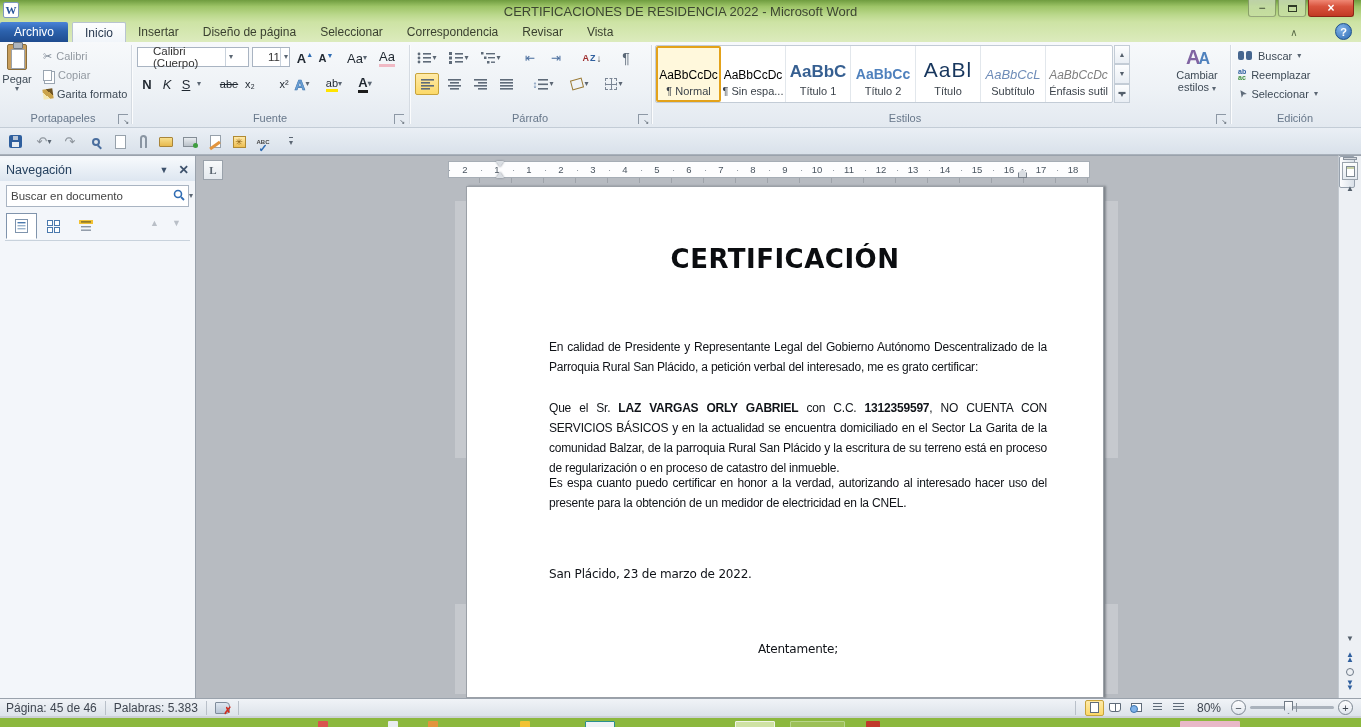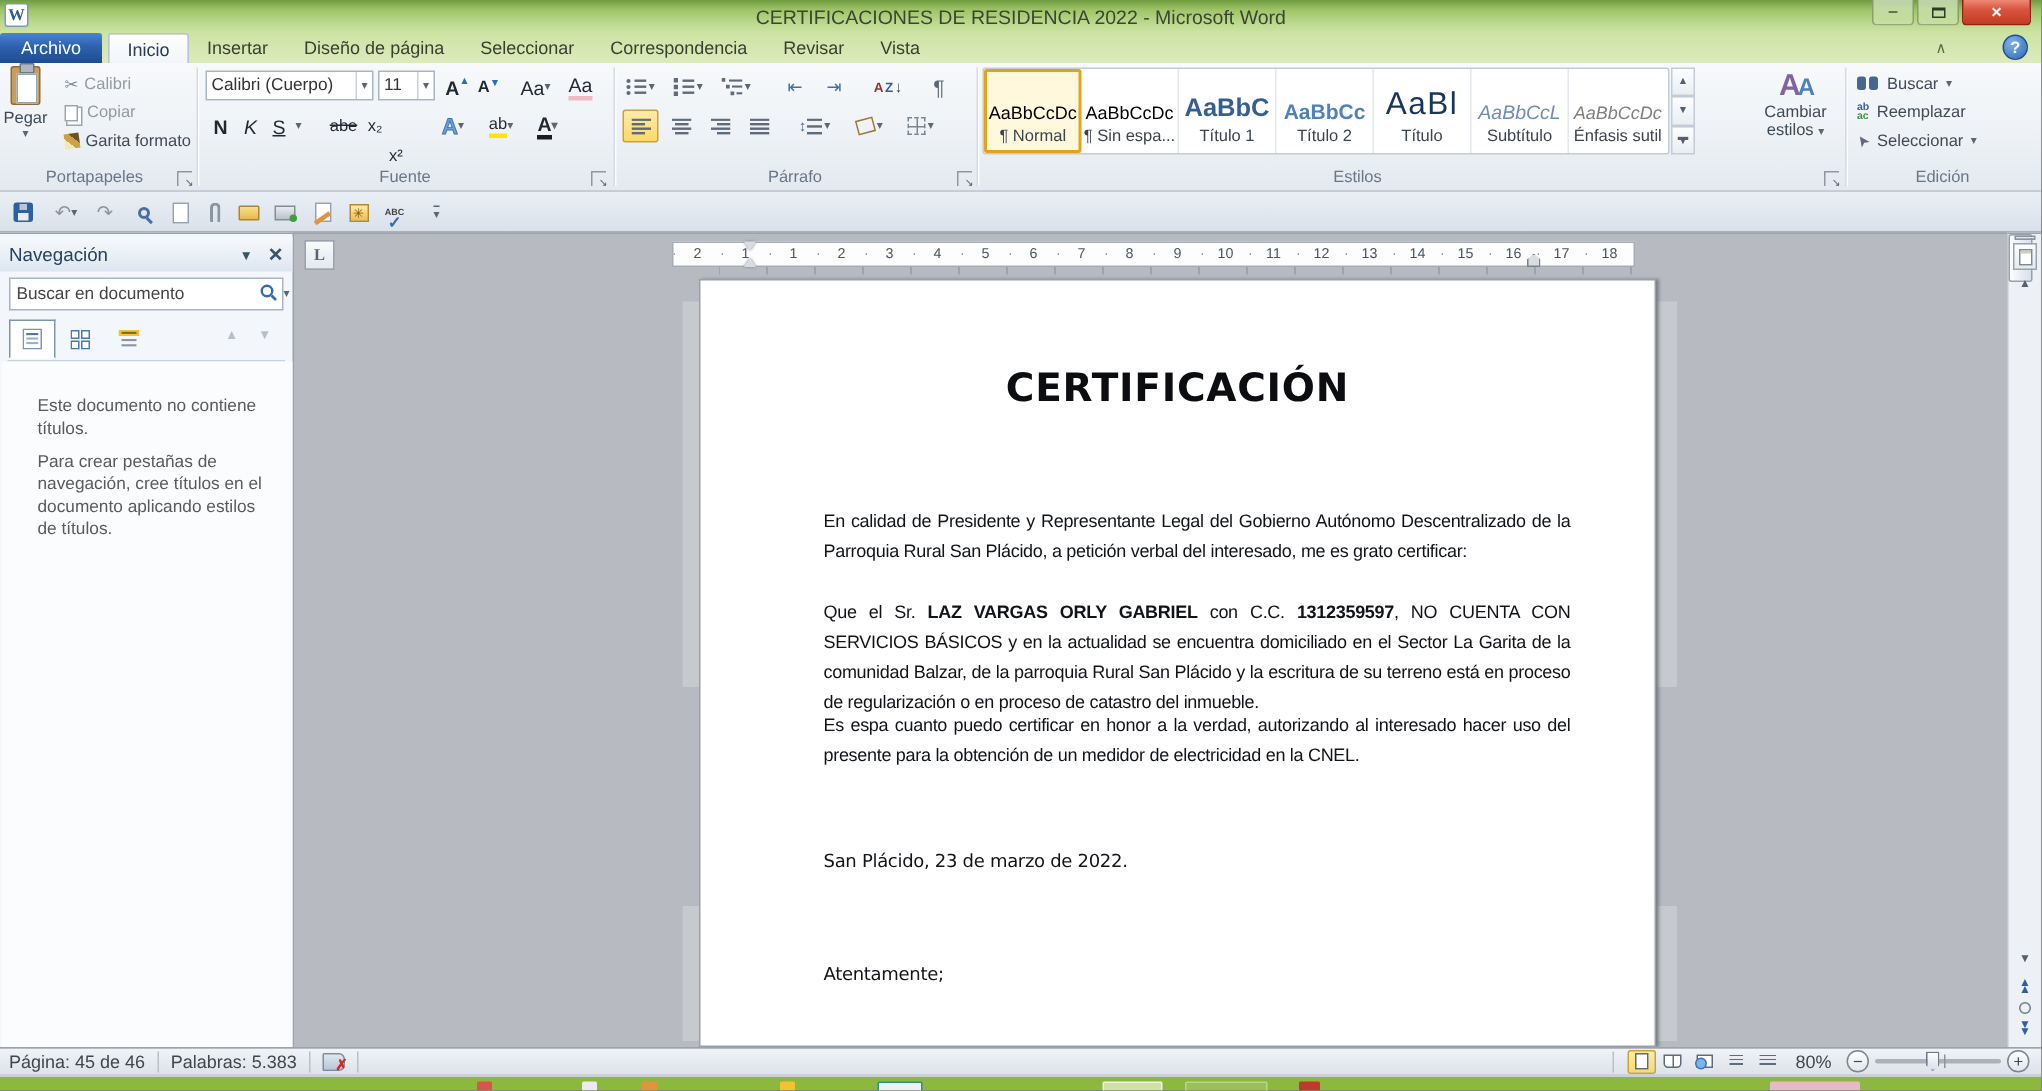--- a/index.html
+++ b/index.html
@@ -38,21 +38,21 @@
 
   
   #paste-btn{left:5px;top:4px;width:34px;height:62px;flex-direction:column;display:flex;align-items:center;justify-content:flex-start;}
   #clipboard-ic{width:20px;height:26px;background:#c89e5c;border:1px solid #8a6d3b;border-radius:2px;position:relative;margin-top:2px;}
   #clipboard-ic::before{content:"";position:absolute;left:5px;top:-3px;width:8px;height:5px;background:#aeb6bf;border:1px solid #6e7680;border-radius:1px;}
   #clipboard-ic::after{content:"";position:absolute;left:3px;top:4px;width:12px;height:18px;background:#fff;border:1px solid #9aa2ab;}
   .clip-small{position:absolute;left:40px;width:92px;height:18px;}
   .gray-lbl{color:#939aa2;}
 
   
-  .combo{position:absolute;height:20px;background:#fff;border:1px solid #a9b4c2;display:flex;align-items:center;font-size:11.5px;color:#333;padding:0 3px;justify-content:space-between;}
+  .combo{position:absolute;height:20px;background:#fff;border:1px solid #a9b4c2;display:flex;align-items:center;font-size:11.5px;color:#333;padding:0 15px;justify-content:space-between;}
   .combo .caret{border-left:1px solid #c9d2dc;padding-left:3px;height:100%;display:flex;align-items:center;}
   .fbtn{position:absolute;top:31px;height:22px;display:inline-flex;align-items:center;justify-content:center;font-size:13px;color:#1f2730;}
   .fr1{top:5px;}
   #ic-bold{font-weight:bold;font-family:"Liberation Serif",serif;}
   #ic-italic{font-style:italic;font-family:"Liberation Serif",serif;}
   #ic-under{text-decoration:underline;}
   #ic-strike{text-decoration:line-through;font-size:11px;}
   .under-yellow{border-bottom:3px solid #ffe400;}
   .under-black{border-bottom:3px solid #1c1c1c;}
   #ic-effects{color:#6ba1d8;-webkit-text-stroke:.6px #3c74ad;font-size:15px;font-weight:bold;}
@@ -257,21 +257,21 @@
       </div>
     <div class="fbtn" style="left:194px;width:10px;">
         <span class="caret">▾</span>
       </div>
     <div class="fbtn" style="left:216px;width:26px;" id="ic-strike">
         <span>abe</span>
       </div>
     <div class="fbtn" style="left:240px;width:20px;font-size:11px;">
         <span>x₂</span>
       </div>
-    <div class="fbtn" style="left:254px;width:20px;font-size:11px;margin-top:20px;">
+    <div class="fbtn" style="left:274px;width:20px;font-size:11px;">
         <span>x²</span>
       </div>
     <div class="fbtn" style="left:290px;width:24px;">
         <span id="ic-effects">A</span>
         <span class="caret">▾</span>
       </div>
     <div class="fbtn" style="left:320px;width:28px;font-size:11px;">
         <span class="under-yellow">ab</span>
         <span class="caret">▾</span>
       </div>
@@ -525,24 +525,20 @@
       <svg width="14" height="13">
           <rect x="0" y="0" width="14" height="4" fill="#f2c233"></rect>
           <rect x="2" y="1.2" width="10" height="1.4" fill="#7a6a2a"></rect>
           <rect x="2" y="6" width="10" height="1.4" fill="#8a95a2"></rect>
           <rect x="2" y="9.5" width="10" height="1.4" fill="#8a95a2"></rect>
         </svg>
     </div>
     <span class="navarr" style="left:150px;">▲</span>
     <span class="navarr" style="left:172px;">▼</span>
     <div id="nav-divider" class="abs"></div>
-    <div id="nav-body" class="abs">
-      <div class="navmsg" style="top:23px;">Este documento no contiene títulos.</div>
-      <div class="navmsg" style="top:60px;">Para crear pestañas de navegación, cree títulos en el documento aplicando estilos de títulos.</div>
-    </div>
   </div>
 
   <div id="docarea" class="abs">
     <div id="tabsel" class="abs ctr">L</div>
     <div id="ruler" class="abs">
       <span class="rn">2</span>
       <span class="rn">1</span>
       <span class="rn">1</span>
       <span class="rn">2</span>
       <span class="rn">3</span>
@@ -573,21 +569,21 @@
     <div class="pagestrip" style="left:259px;top:448px;height:90px;"></div>
     <div class="pagestrip" style="left:909px;top:45px;height:257px;width:13px;"></div>
     <div class="pagestrip" style="left:909px;top:448px;height:90px;width:13px;"></div>
 
     <div id="page" class="abs">
       <div id="doc-title" class="abs">CERTIFICACIÓN</div>
       <div class="para" style="top:150px;"><span>En calidad de Presidente y Representante Legal del Gobierno Autónomo Descentralizado de la Parroquia Rural San Plácido, a petición verbal del  interesado, me es grato certificar:</span></div>
       <div class="para" style="top:211px;"><span>Que el Sr. </span><b>LAZ VARGAS ORLY GABRIEL</b><span> con C.C. </span><b>1312359597</b><span>, NO CUENTA CON SERVICIOS BÁSICOS y en la actualidad se encuentra domiciliado en el Sector La Garita de la comunidad Balzar, de la parroquia Rural San Plácido y la escritura de su terreno está en proceso de regularización o en proceso de catastro del inmueble.</span></div>
       <div class="para" style="top:286px;"><span>Es espa cuanto puedo certificar en honor a la verdad, autorizando al  interesado hacer uso del presente para la obtención de un medidor de electricidad en la CNEL.</span></div>
       <div class="para noj" style="top:377px;">San Plácido, 23 de marzo de 2022.</div>
-      <div class="para noj" style="top:452px;">Atentamente;</div>
+      <div class="para noj" style="top:452px;text-align:center;">Atentamente;</div>
     </div>
   </div>
 
   <div id="vscroll" class="abs">
     <div id="split-handle" class="abs"></div>
     <div id="ruler-toggle" class="vsbtn">
         <span class="pg"></span>
       </div>
     <div class="vsbtn" style="top:28px;font-size:8px;">▲</div>
     <div id="vthumb">≡</div>

